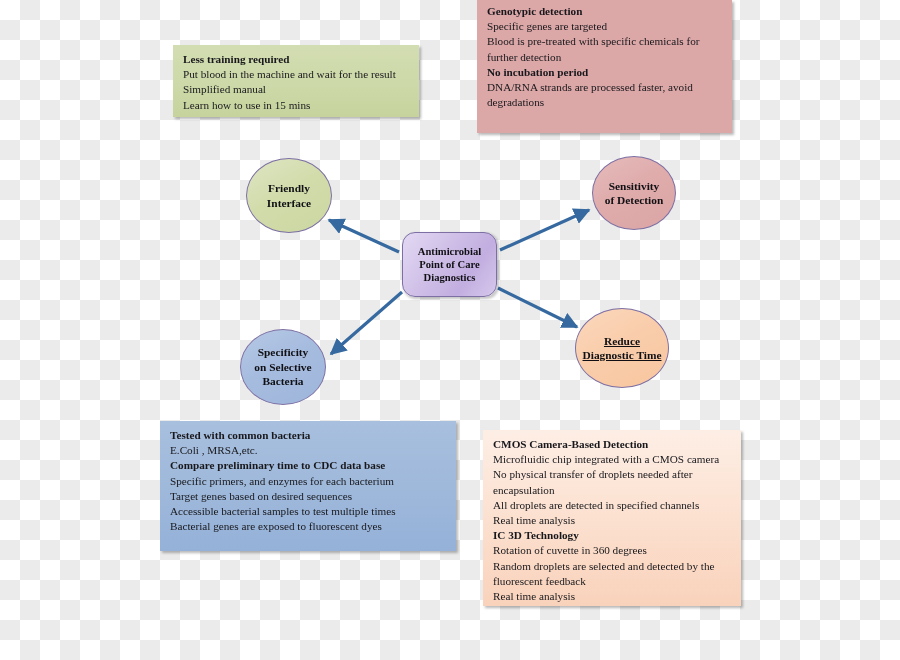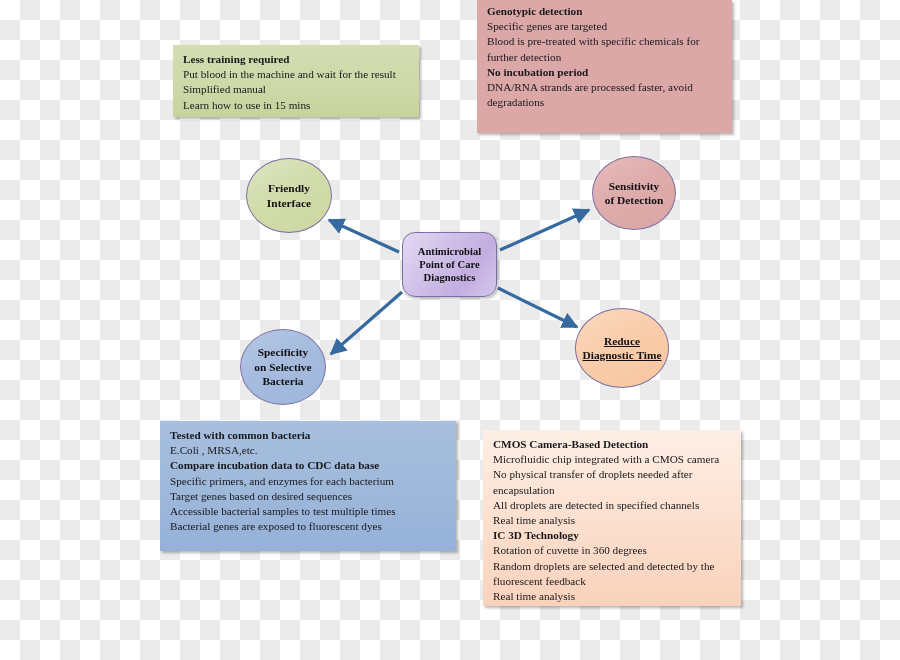--- a/index.html
+++ b/index.html
@@ -145,21 +145,21 @@
     <div class="ln b">Genotypic detection</div>
     <div class="ln">Specific genes are targeted</div>
     <div class="ln wrap">Blood is pre-treated with specific chemicals for further detection</div>
     <div class="ln b">No incubation period</div>
     <div class="ln wrap">DNA/RNA strands are processed faster, avoid degradations</div>
   </div>
 
   <div class="textbox" id="box-tested">
     <div class="ln b">Tested with common bacteria</div>
     <div class="ln">E.Coli , MRSA,etc.</div>
-    <div class="ln b">Compare incubation data to CDC data base</div>
+    <div class="ln b">Compare preliminary time to CDC data base</div>
     <div class="ln">Specific primers, and enzymes for each bacterium</div>
     <div class="ln">Target genes based on desired sequences</div>
     <div class="ln">Accessible bacterial samples to test multiple times</div>
     <div class="ln">Bacterial genes are exposed to fluorescent dyes</div>
   </div>
 
   <div class="textbox" id="box-cmos">
     <div class="ln b">CMOS Camera-Based Detection</div>
     <div class="ln">Microfluidic chip integrated with a CMOS camera</div>
     <div class="ln wrap">No physical transfer of droplets needed after encapsulation</div>

